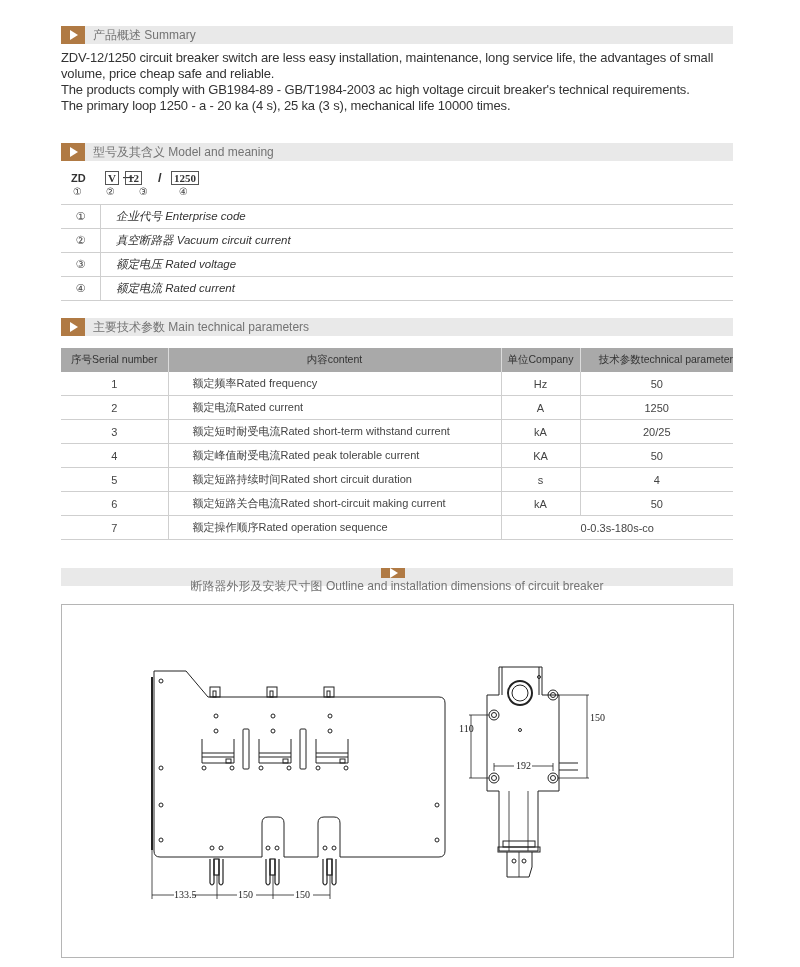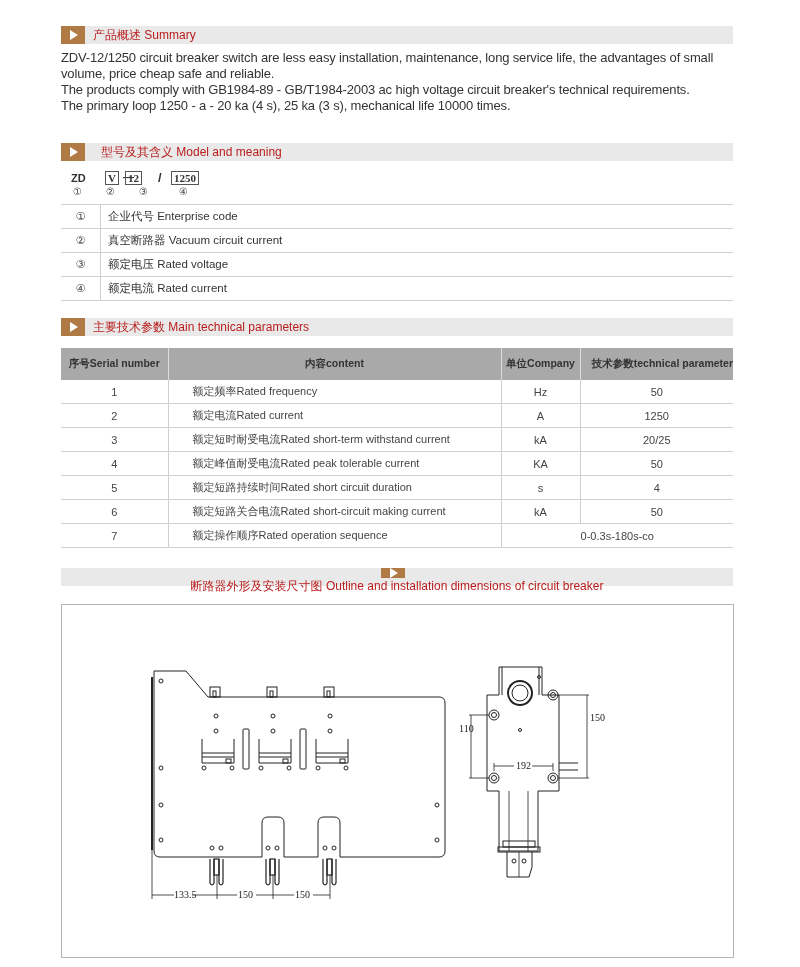--- a/index.html
+++ b/index.html
@@ -16,21 +16,21 @@
     width: 24px; height: 18px; background: #b07a44;
     display: flex; align-items: center; justify-content: center;
     margin-right: 8px;
   }
   .section-header .marker::before {
     content: ""; display: block; width: 0; height: 0;
     border-top: 5px solid transparent; border-bottom: 5px solid transparent;
     border-left: 8px solid #ffffff; margin-left: 2px;
   }
   .section-header .title {
-    font-size: 12px; color: #b91c1c; letter-spacing: 0;
+    font-size: 12px; color: #737373; letter-spacing: 0;
   }
   .summary-text {
     position: absolute; left: 61px; top: 50px; width: 680px;
     font-size: 13px; line-height: 16px; color: #333;
     letter-spacing: -0.15px;
   }
   .summary-text p { margin: 0; }
 
   
   .model-code { position: absolute; left: 61px; top: 170px; font-size: 11px; color: #333; }
@@ -45,28 +45,28 @@
     position: absolute; left: 61px; top: 204px; width: 672px;
     border-collapse: collapse; font-size: 11.5px;
   }
   .meaning-table td {
     height: 23px; border-bottom: 1px solid #cfcfcf; padding: 0;
   }
   .meaning-table tr:first-child td { border-top: 1px solid #cfcfcf; }
   .meaning-table td.idx {
     width: 39px; text-align: center; border-right: 1px solid #cfcfcf; color: #444; font-size: 11px;
   }
-  .meaning-table td.desc { padding-left: 7px; color: #333; }
+  .meaning-table td.desc { padding-left: 15px; color: #333; font-style: italic; }
 
   .params-table {
     position: absolute; left: 61px; top: 348px; width: 672px;
     border-collapse: collapse; font-size: 11px; table-layout: fixed;
   }
   .params-table th {
-    background: #a9a9a9; color: #333; font-weight: bold; height: 32px;
+    background: #a9a9a9; color: #333; font-weight: normal; height: 24px;
     border-right: 1px solid #dcdcdc; padding: 0; font-size: 10.5px;
   }
   .params-table th:last-child { border-right: none; text-align: right; }
   .params-table td {
     height: 23px; border-bottom: 1px solid #cfcfcf; padding: 0; color: #444;
     text-align: center; border-right: 1px solid #cfcfcf;
   }
   .params-table td:last-child { border-right: none; }
   .params-table td.content { text-align: left; padding-left: 24px; }
 
@@ -85,21 +85,21 @@
 <div class="section-header" style="top:26px;">
   <span class="marker"></span>
   <span class="title">产品概述 Summary</span>
 </div>
 <div class="summary-text">
   <p>ZDV-12/1250 circuit breaker switch are less easy installation, maintenance, long service life, the advantages of small volume, price cheap safe and reliable.</p>
   <p>The products comply with GB1984-89 - GB/T1984-2003 ac high voltage circuit breaker's technical requirements.</p>
   <p>The primary loop 1250 - a - 20 ka (4 s), 25 ka (3 s), mechanical life 10000 times.</p>
 </div>
 
-<div class="section-header" style="top:143px;gap:8px;">
+<div class="section-header" style="top:143px;">
   <span class="marker"></span>
   <span class="title">型号及其含义 Model and meaning</span>
 </div>
 
 <div class="model-code">
   <span class="mc-item" style="left:10px; top:2px;">ZD</span>
   <span class="mc-item" style="left:44px; top:1px;"><span class="mc-box">V</span></span>
   <span class="mc-item" style="left:62px; top:1px;">—</span>
   <span class="mc-item" style="left:64px; top:1px;"><span class="mc-box">12</span></span>
   <span class="mc-item" style="left:97px; top:0px; font-size:13px;">/</span>

